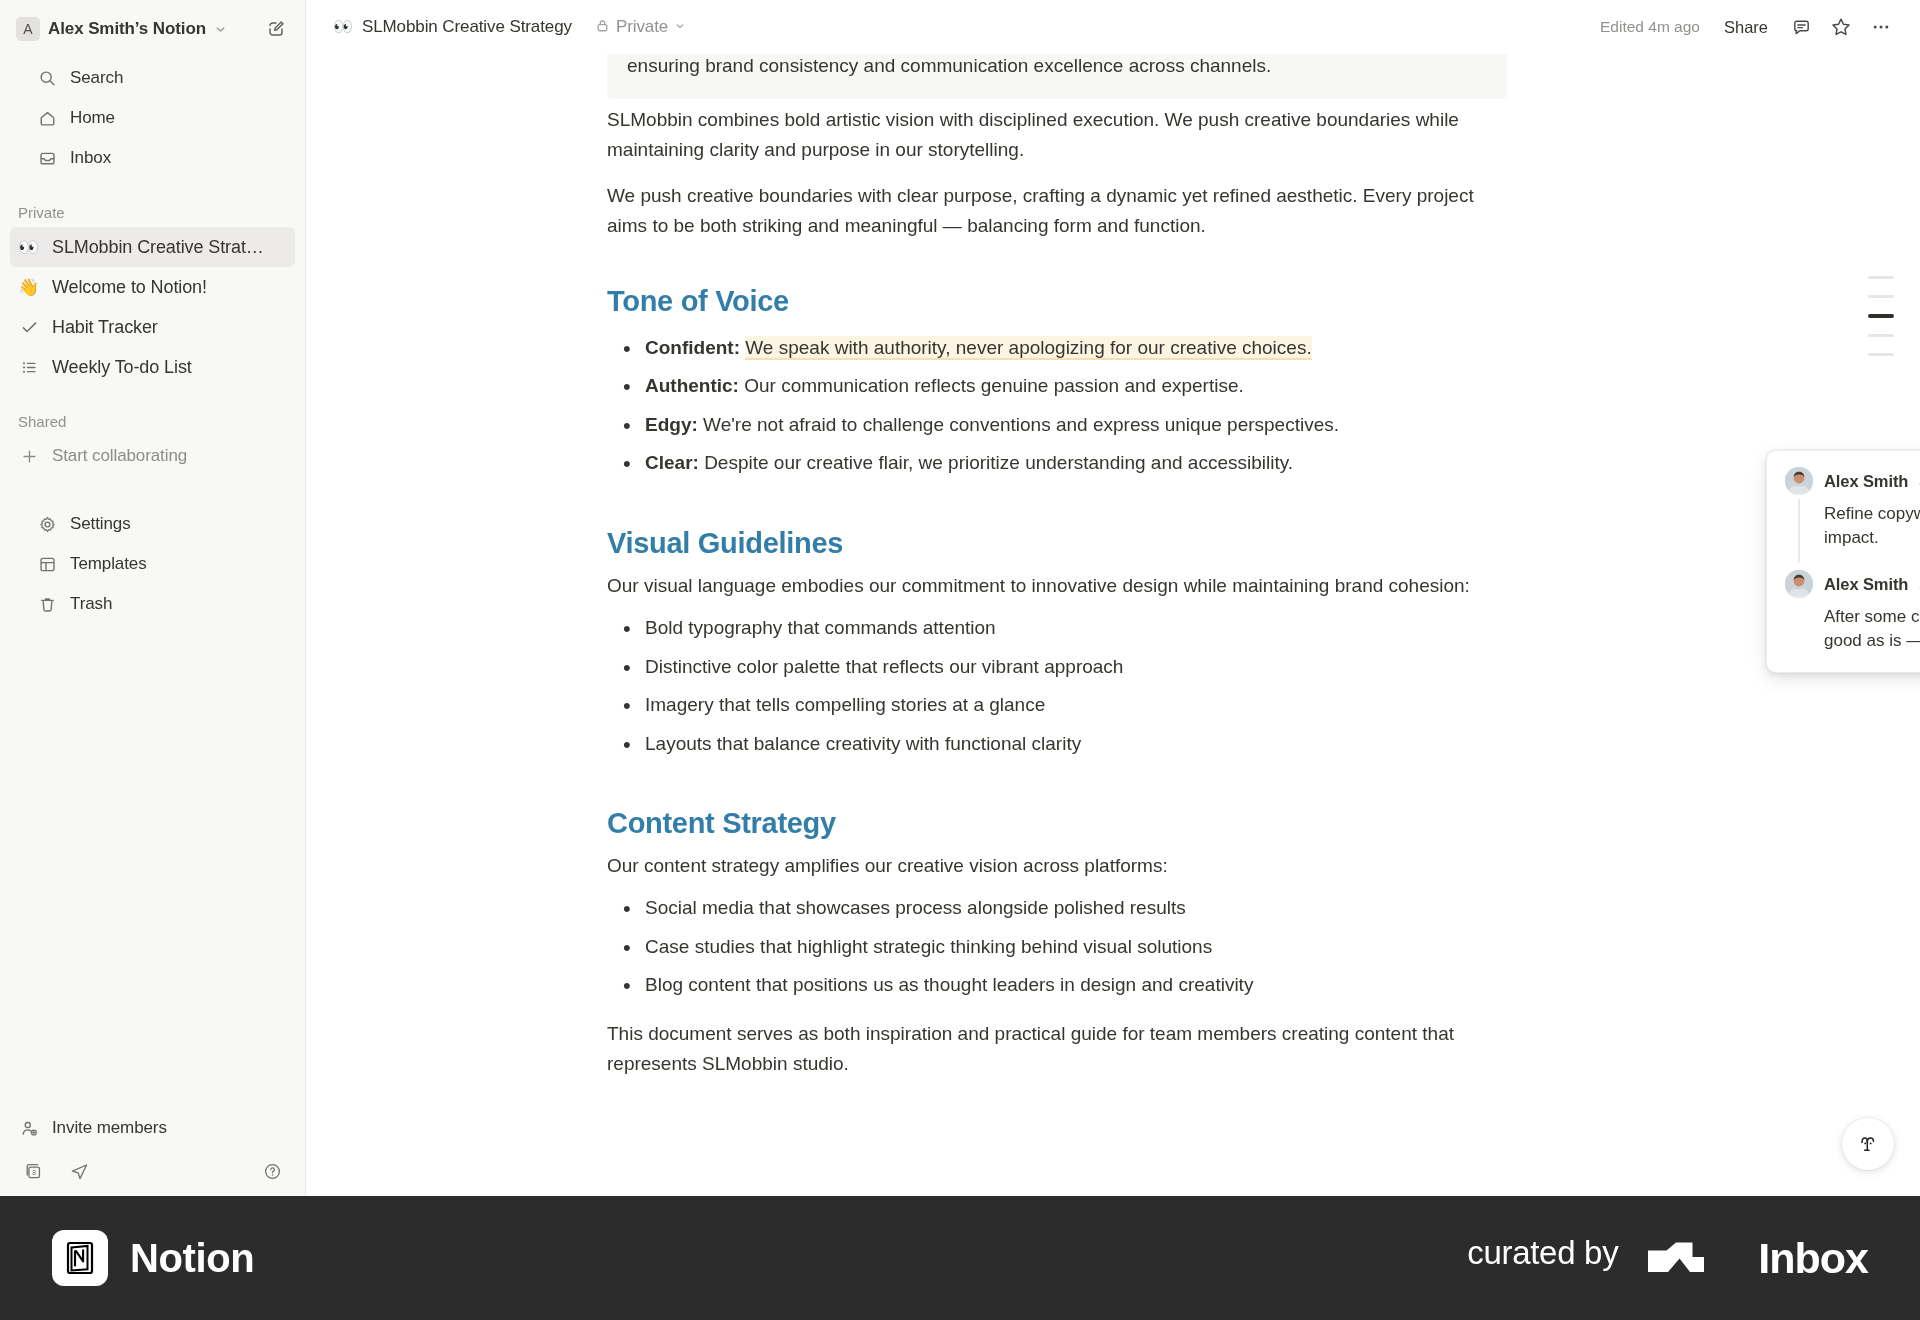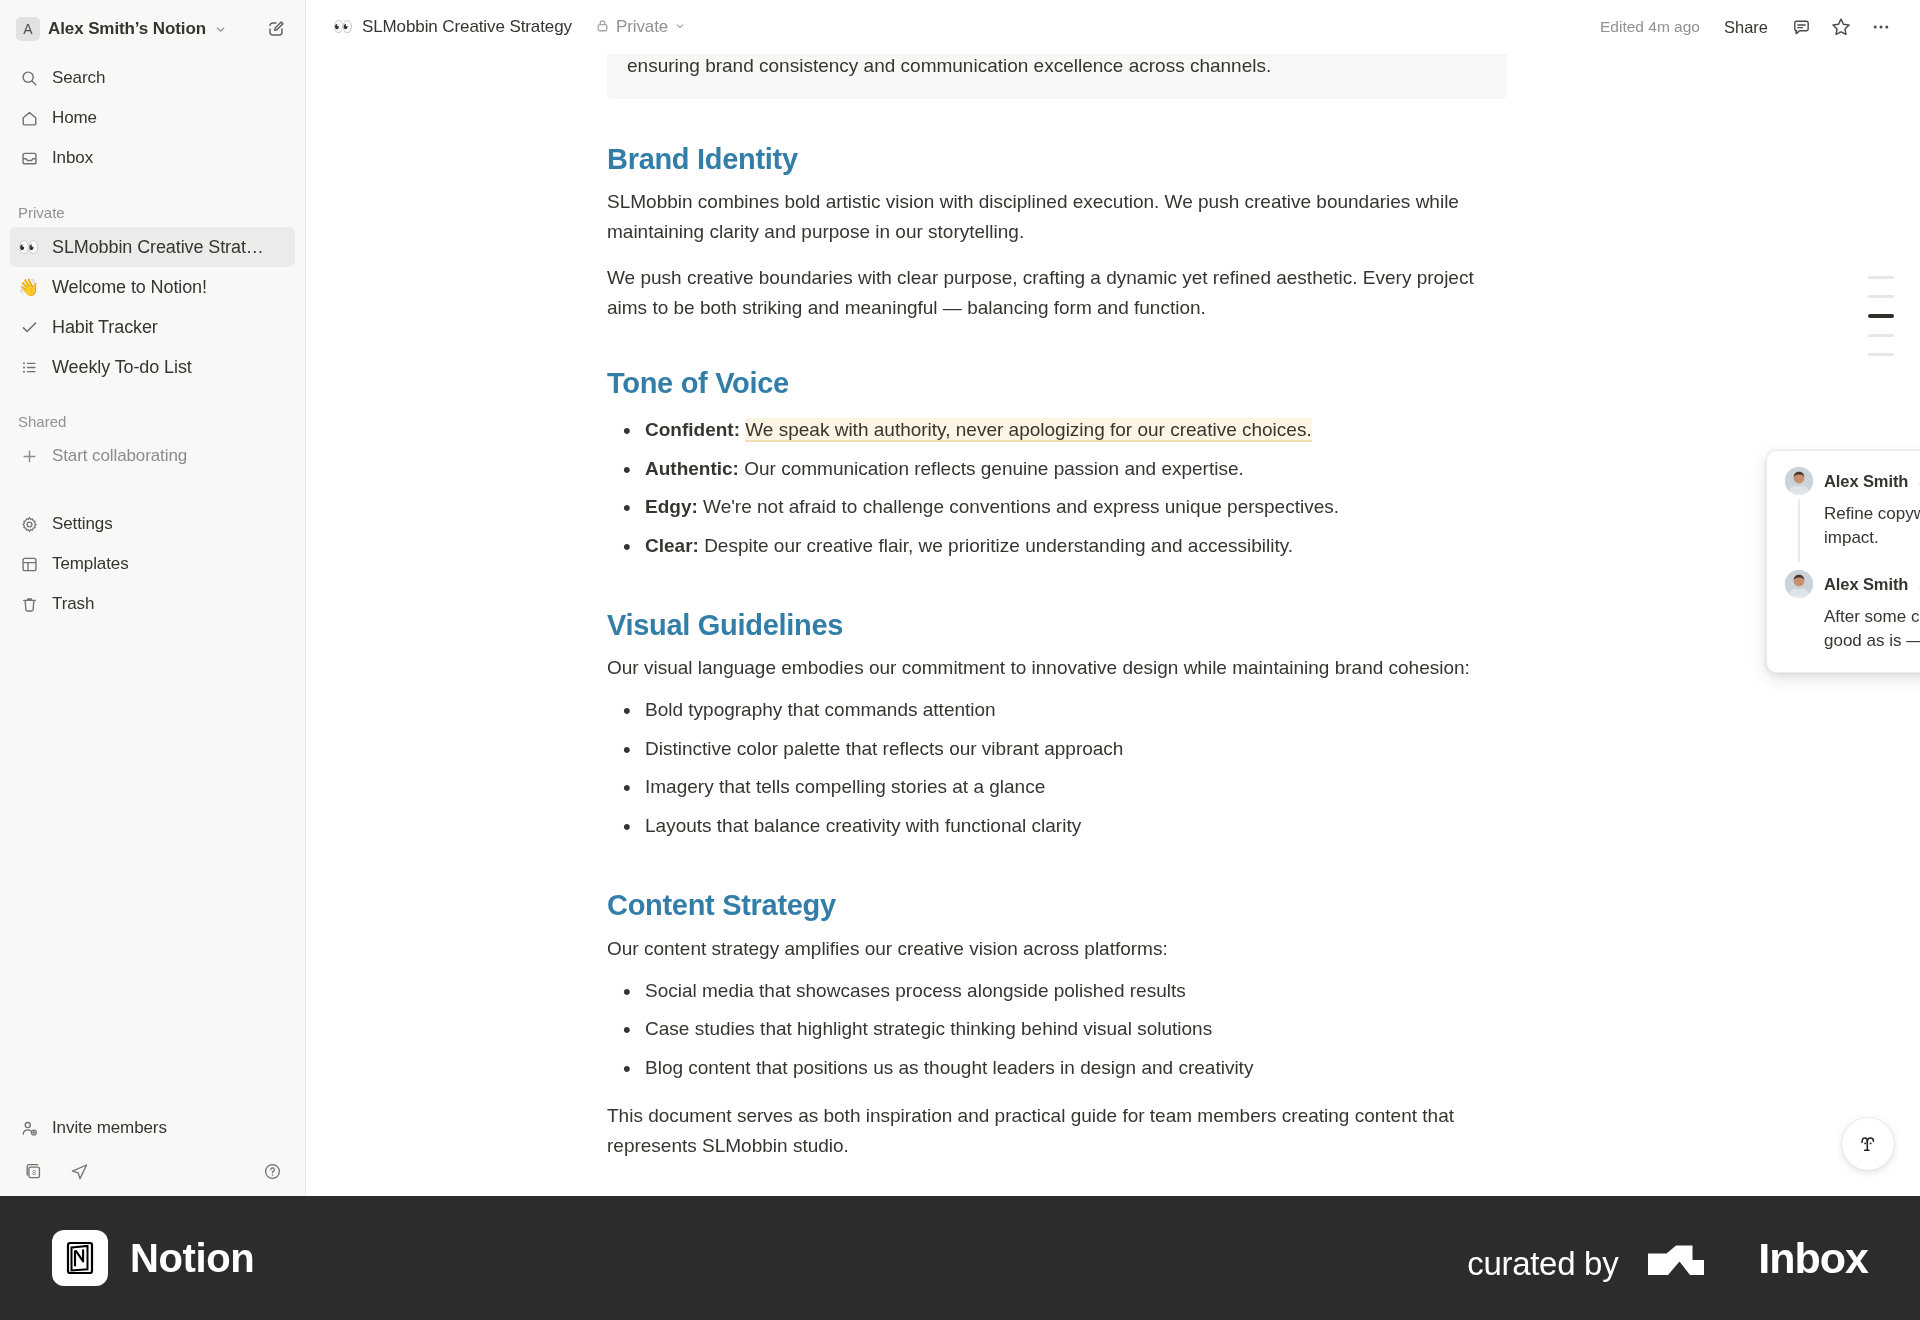--- a/index.html
+++ b/index.html
@@ -36,21 +36,21 @@
     white-space: nowrap; overflow: hidden; text-overflow: ellipsis;
     max-width: 196px; letter-spacing: -0.1px;
   }
   .chev { flex: 0 0 auto; display: flex; align-items: center; color: #91918e; }
   .ws-spacer { flex: 1 1 auto; }
   .edit-btn {
     width: 30px; height: 30px; border-radius: 6px; cursor: pointer;
     display: flex; align-items: center; justify-content: center; color: #5f5e5b;
   }
 
-  .nav-list { padding: 6px 10px 0 10px; }
+  .nav-list { padding: 6px 10px 0 28px; }
   .nav-item {
     display: flex; align-items: center; gap: 12px;
     height: 40px; padding: 0 8px; border-radius: 6px; cursor: pointer;
     color: #5f5e5b;
   }
   .nav-item .ico { width: 22px; height: 22px; display: flex; align-items: center; justify-content: center; flex: 0 0 22px; color: #73726e; }
   .nav-item .lbl { font-size: 17px; color: #37352f; font-weight: 400; letter-spacing: -0.1px; }
 
   .section-head {
     padding: 26px 18px 6px 18px;
@@ -183,21 +183,21 @@
   .banner {
     height: 124px; flex: 0 0 124px; background: #2c2c2c;
     display: flex; align-items: center; padding: 0 52px;
   }
   .banner-left { display: flex; align-items: center; gap: 22px; }
   .notion-mark {
     width: 56px; height: 56px; border-radius: 12px; background: #ffffff;
     display: flex; align-items: center; justify-content: center;
   }
   .banner-title { font-size: 40px; font-weight: 600; color: #ffffff; letter-spacing: -0.4px; }
-  .banner-right { margin-left: auto; display: flex; align-items: flex-end; gap: 28px; }
+  .banner-right { margin-left: auto; display: flex; align-items: flex-start; gap: 28px; }
   .curated { font-size: 33px; color: #ffffff; letter-spacing: -0.3px; }
   .mobbin-word { font-size: 43px; font-weight: 700; color: #ffffff; letter-spacing: -1px; }
 </style>
 </head>
 <body>
 
 <div class="app">
   <div class="workspace">
 
     <aside class="sidebar">
@@ -408,21 +408,20 @@
         </div>
       </div>
 
       <div class="doc-scroll">
         <div class="doc">
 
           <div class="callout">
             <span>ensuring brand consistency and communication excellence across channels.</span>
           </div>
 
-          <h2 class="sec" style="color:#337ea9">Brand Identity</h2>
           <p class="para">SLMobbin combines bold artistic vision with disciplined execution. We push creative boundaries while maintaining clarity and purpose in our storytelling.</p>
           <p class="para">We push creative boundaries with clear purpose, crafting a dynamic yet refined aesthetic. Every project aims to be both striking and meaningful — balancing form and function.</p>
 
           <h2 class="sec" style="color:#337ea9">Tone of Voice</h2>
           <ul class="bul">
             <li>
               <span class="b">Confident:</span>
               <span class="hl">We speak with authority, never apologizing for our creative choices.</span>
             </li>
             <li>

